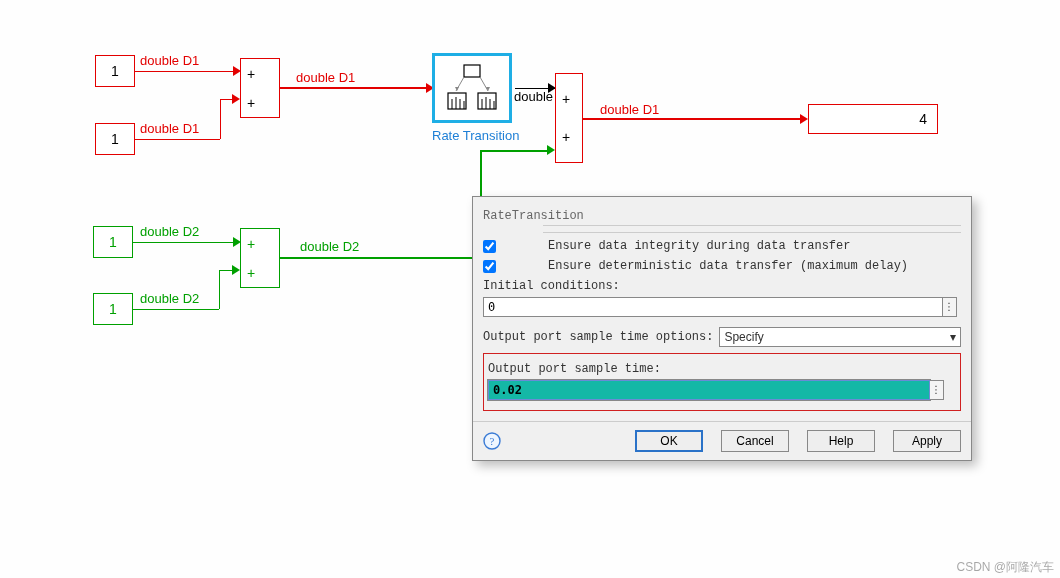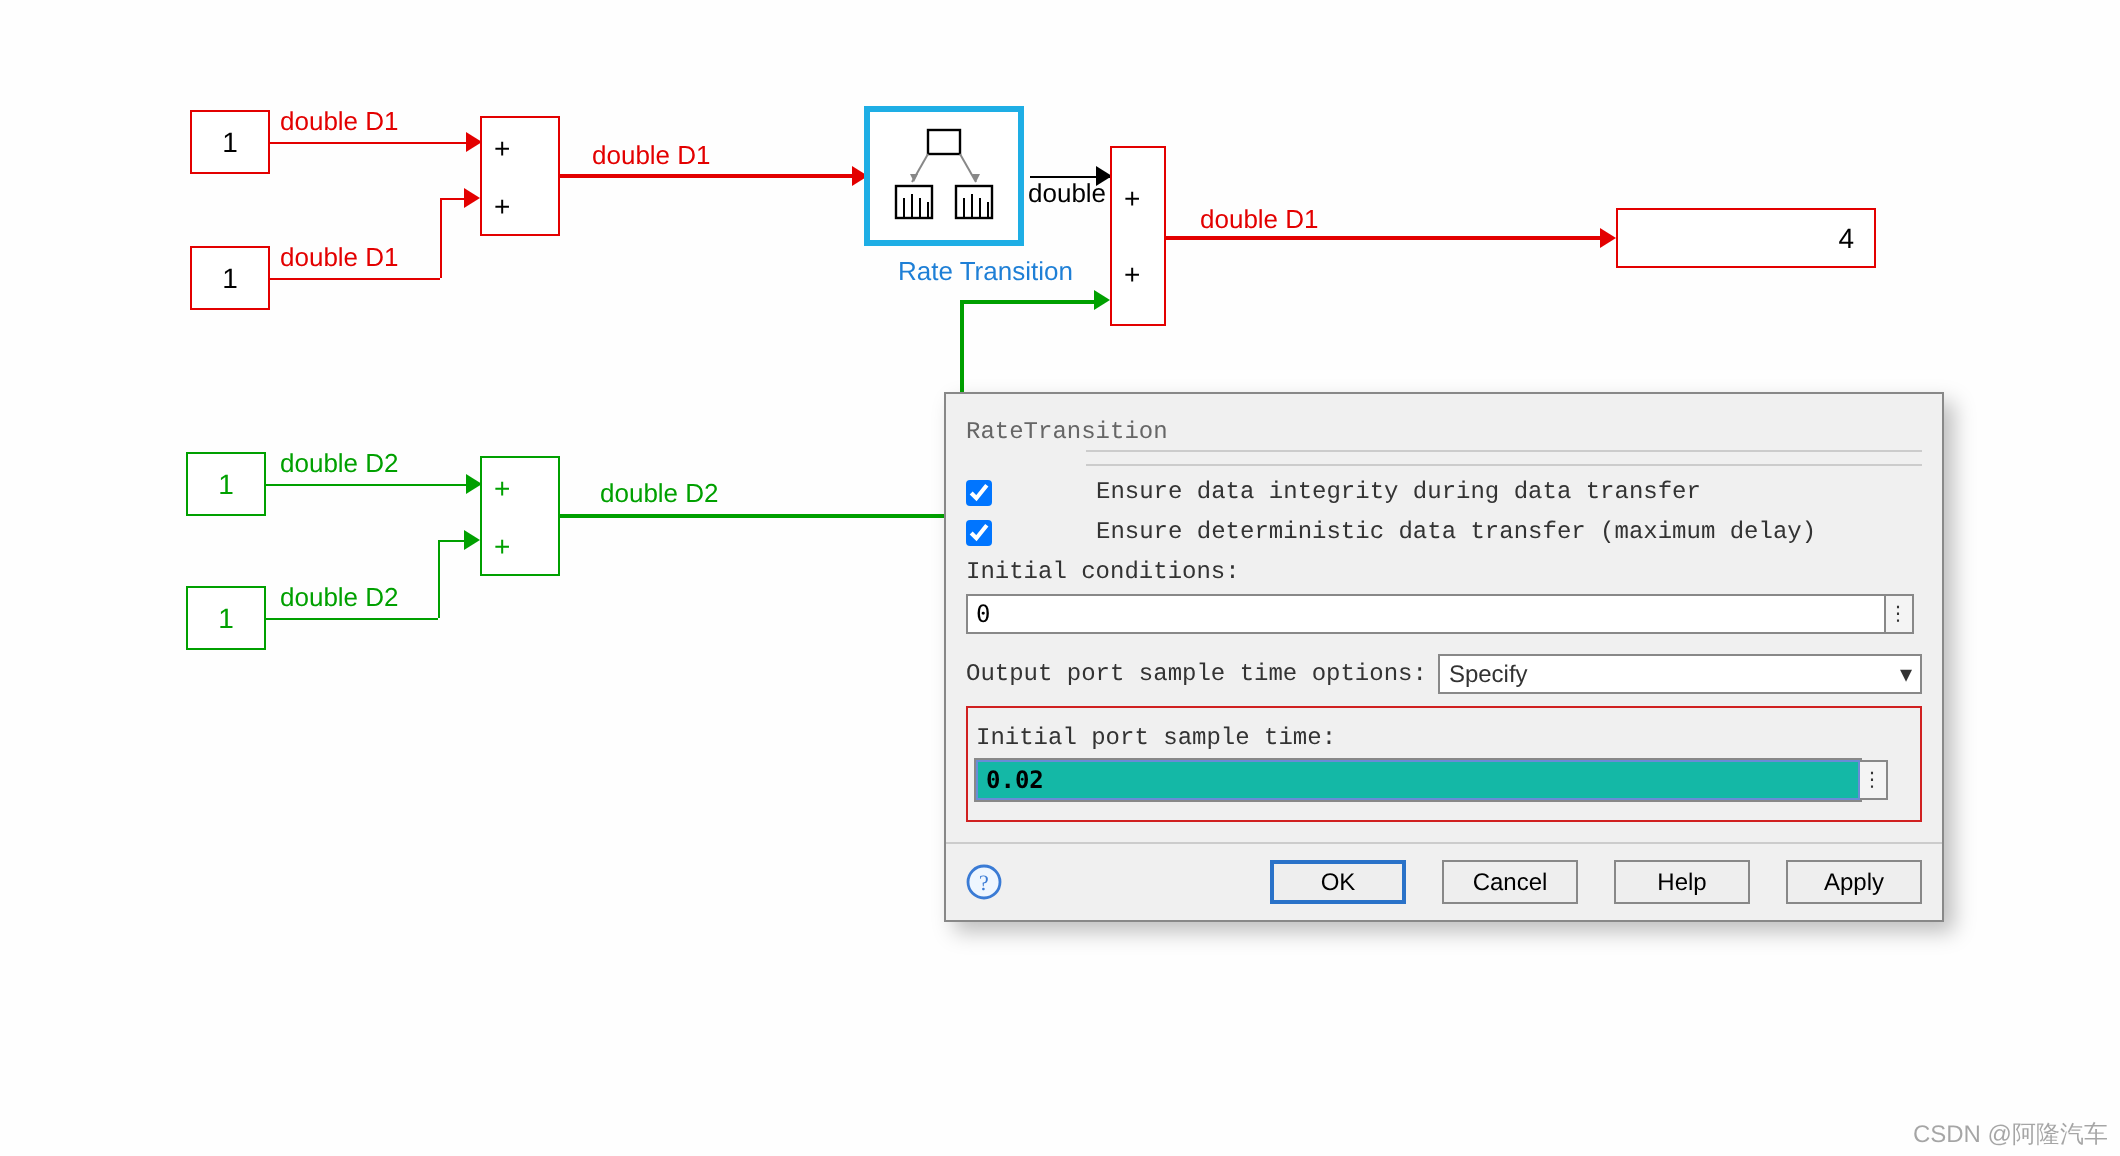--- a/index.html
+++ b/index.html
@@ -13,21 +13,21 @@
 .block.green { border: 1px solid #00a000; }
 .block.blue-sel { border: 3px solid #1eaee5; }
 
 .const-block { width: 40px; height: 32px; display: flex; align-items: center; justify-content: center; font-size: 14px; }
 .sum-block { width: 40px; height: 60px; display: flex; flex-direction: column; justify-content: space-around; align-items: flex-start; padding-left: 6px; font-size: 14px; }
 .sum-block2 { width: 28px; height: 90px; display: flex; flex-direction: column; justify-content: space-around; align-items: flex-start; padding-left: 6px; font-size: 14px; }
 .display-block { width: 130px; height: 30px; display: flex; align-items: center; justify-content: flex-end; padding-right: 10px; font-size: 14px; }
 
 .rate-trans { width: 80px; height: 70px; background: #fff; display: flex; flex-direction: column; align-items: center; justify-content: center; }
 .rate-trans svg { width: 60px; height: 50px; }
-.rate-label { position: absolute; font-size: 13px; color: #1e7fd6; margin-left: 17px; }
+.rate-label { position: absolute; font-size: 13px; color: #1e7fd6; }
 
 .sig-label { position: absolute; font-size: 13px; }
 .sig-label.red { color: #e30000; }
 .sig-label.green { color: #00a000; }
 .sig-label.black { color: #000; }
 
 
 .wire { position: absolute; background: #000; }
 .wire.red { background: #e30000; }
 .wire.green { background: #00a000; }
@@ -189,21 +189,21 @@
 
     <div class="textrow" style="display:flex; align-items:center; gap:6px; margin-top:10px;">
       <span>Output port sample time options:</span>
       <div class="select" style="flex:1;">
         <span>Specify</span>
         <span>▾</span>
       </div>
     </div>
 
     <div class="hl-box">
-      <div class="textrow">Initial port sample time:</div>
+      <div class="textrow">Output port sample time:</div>
       <div class="textrow">
         <input class="input-text hl" style="width: 442px;" value="0.02"><span class="dots-btn">⋮</span>
       </div>
     </div>
   </div>
   <div class="btn-row">
     <svg class="help-icon" viewBox="0 0 18 18">
         <circle cx="9" cy="9" r="8" fill="#eef6ff" stroke="#3a7bd5" stroke-width="1.4"></circle>
         <text x="9" y="13" text-anchor="middle" font-size="11" fill="#3a7bd5" font-family="Georgia">?</text>
       </svg>

